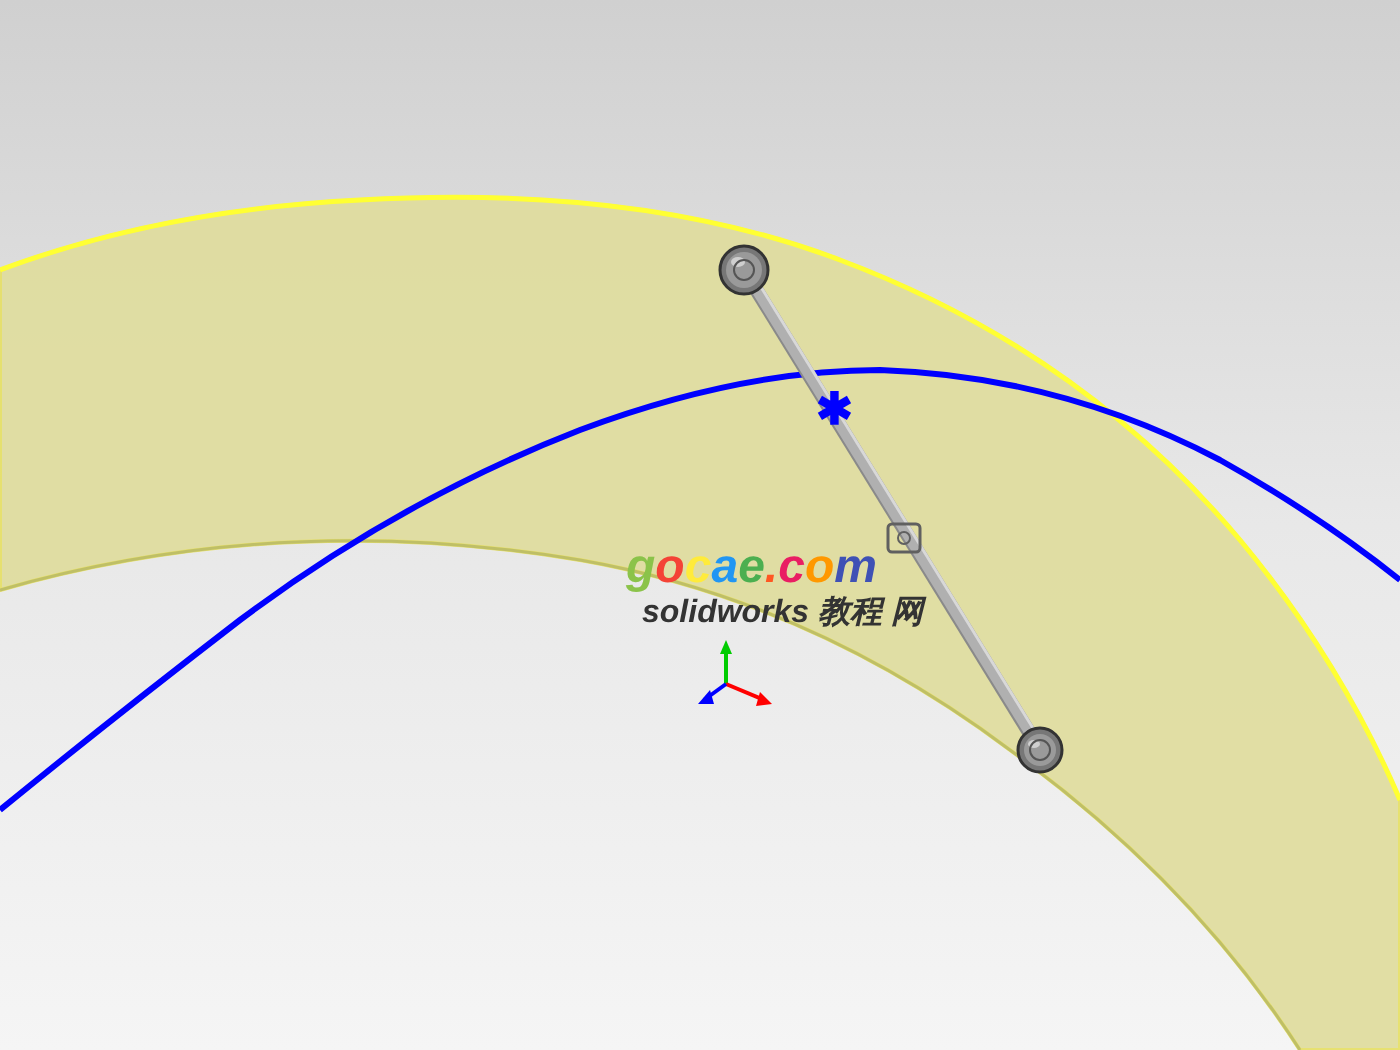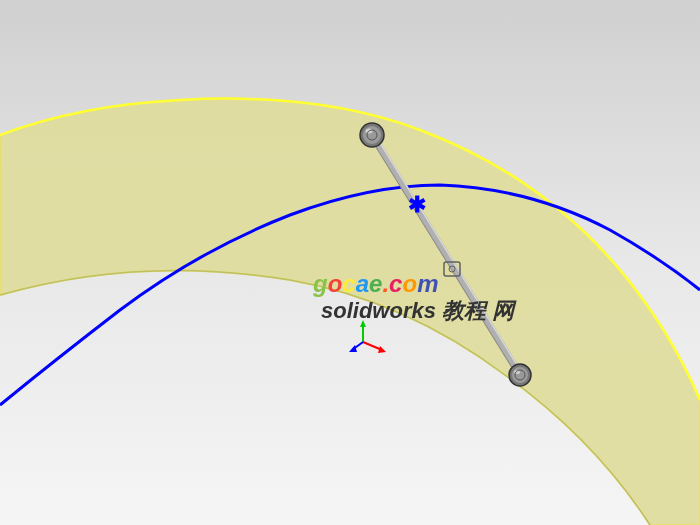--- a/index.html
+++ b/index.html
@@ -45,21 +45,21 @@
     .watermark .w-g { color: #8bc34a; }
     .watermark .w-o1 { color: #f44336; }
     .watermark .w-c { color: #ffeb3b; }
     .watermark .w-a { color: #2196f3; }
     .watermark .w-e { color: #4caf50; }
     .watermark .w-dot { color: #ff5722; }
     .watermark .w-c2 { color: #e91e63; }
     .watermark .w-o2 { color: #ff9800; }
     .watermark .w-m { color: #3f51b5; }
     .watermark .line2 {
-      font-size: 22px;
+      font-size: 16px;
       color: #333;
       font-style: italic;
       margin-top: -2px;
       margin-left: 8px;
     }
   </style>
 </head>
 <body>
 
 <div class="viewport">

